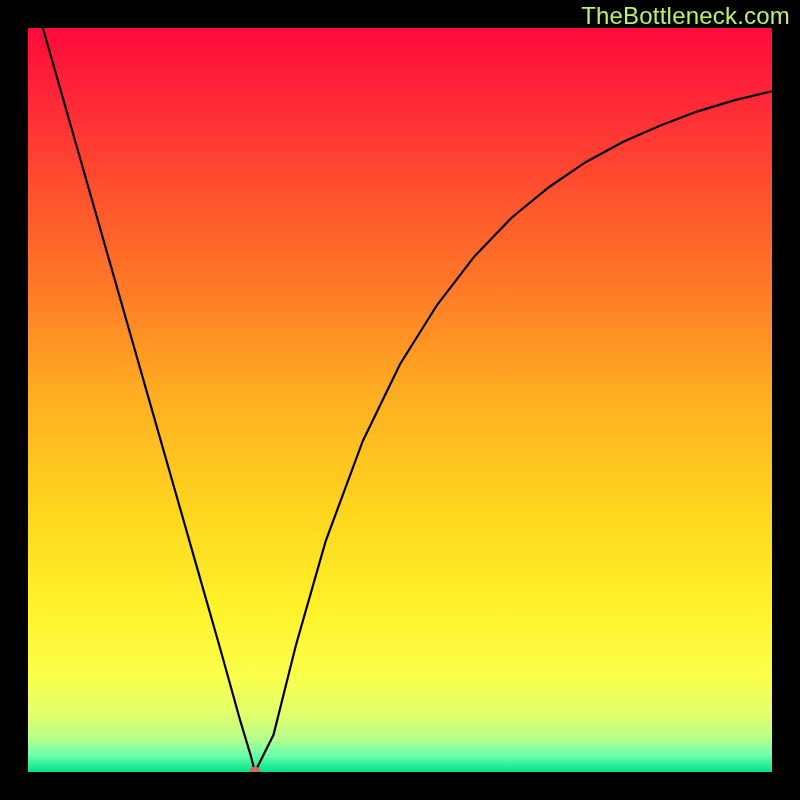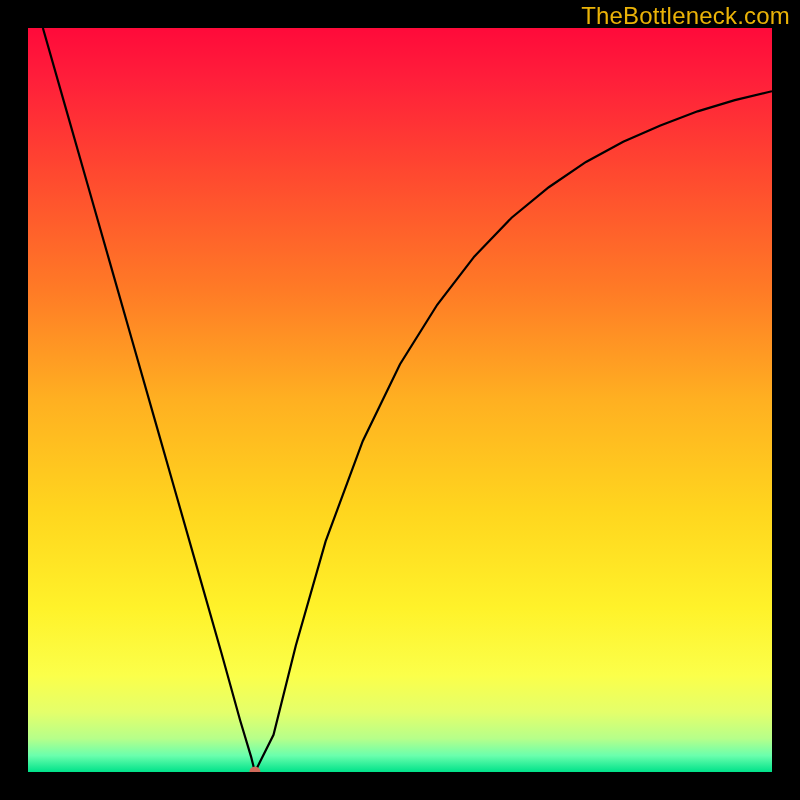--- a/index.html
+++ b/index.html
@@ -14,21 +14,21 @@
   .frame {
     position: relative;
     width: 800px;
     height: 800px;
     background: #000;
   }
   .watermark {
     position: absolute;
     top: 2px;
     right: 10px;
-    color: #eab308;
+    color: #bef264;
     font-size: 24px;
     font-weight: 500;
     letter-spacing: 0.2px;
     user-select: none;
   }
   .plot-area {
     position: absolute;
     left: 28px;
     top: 28px;
     width: 744px;

